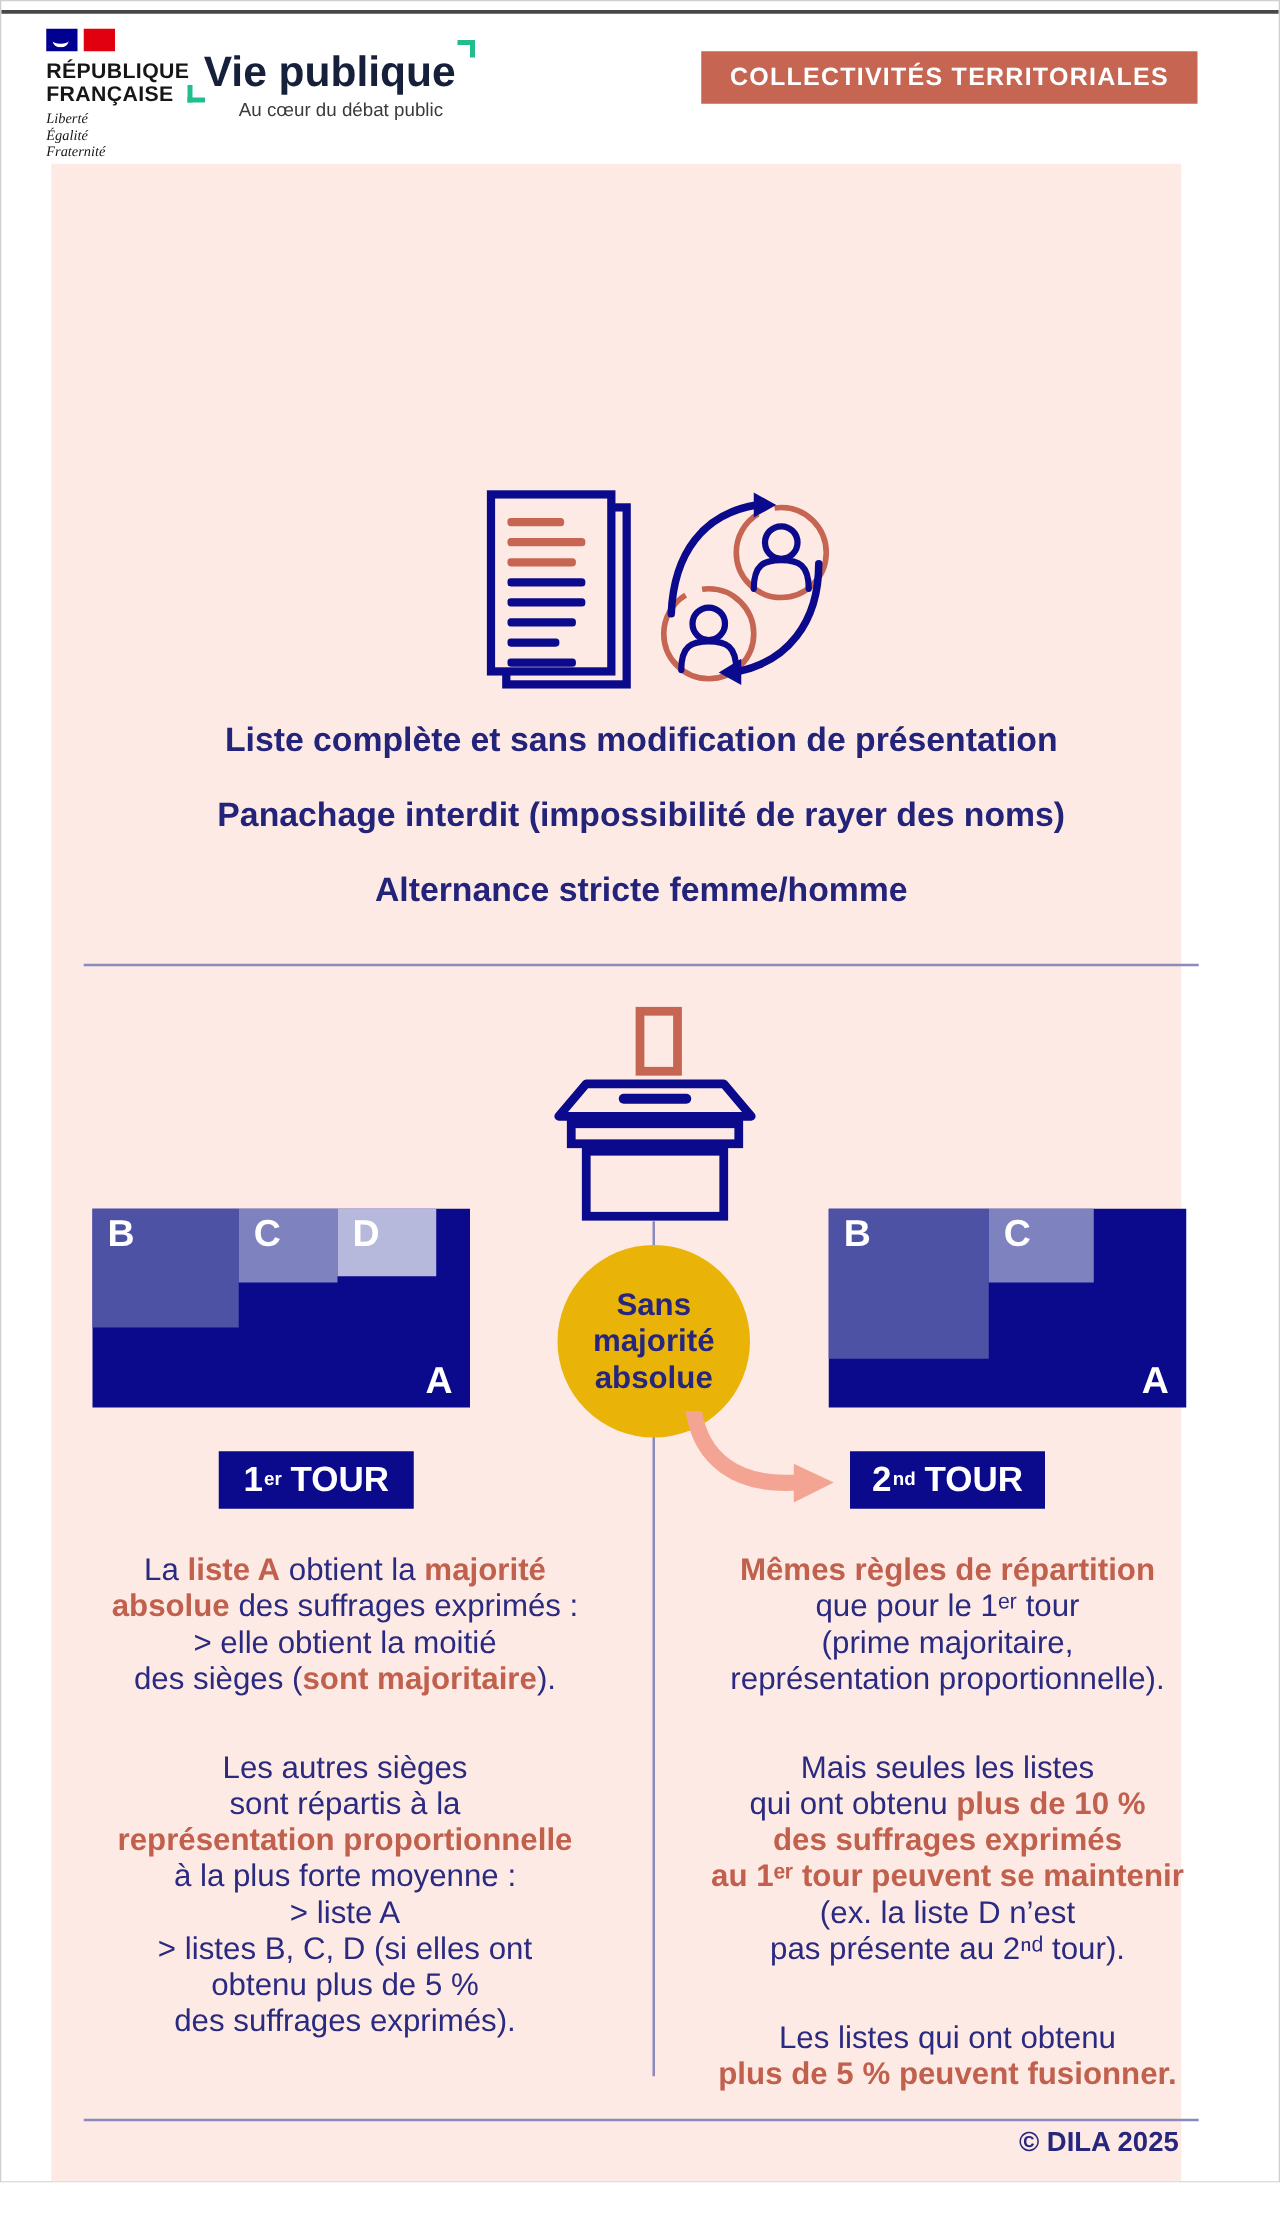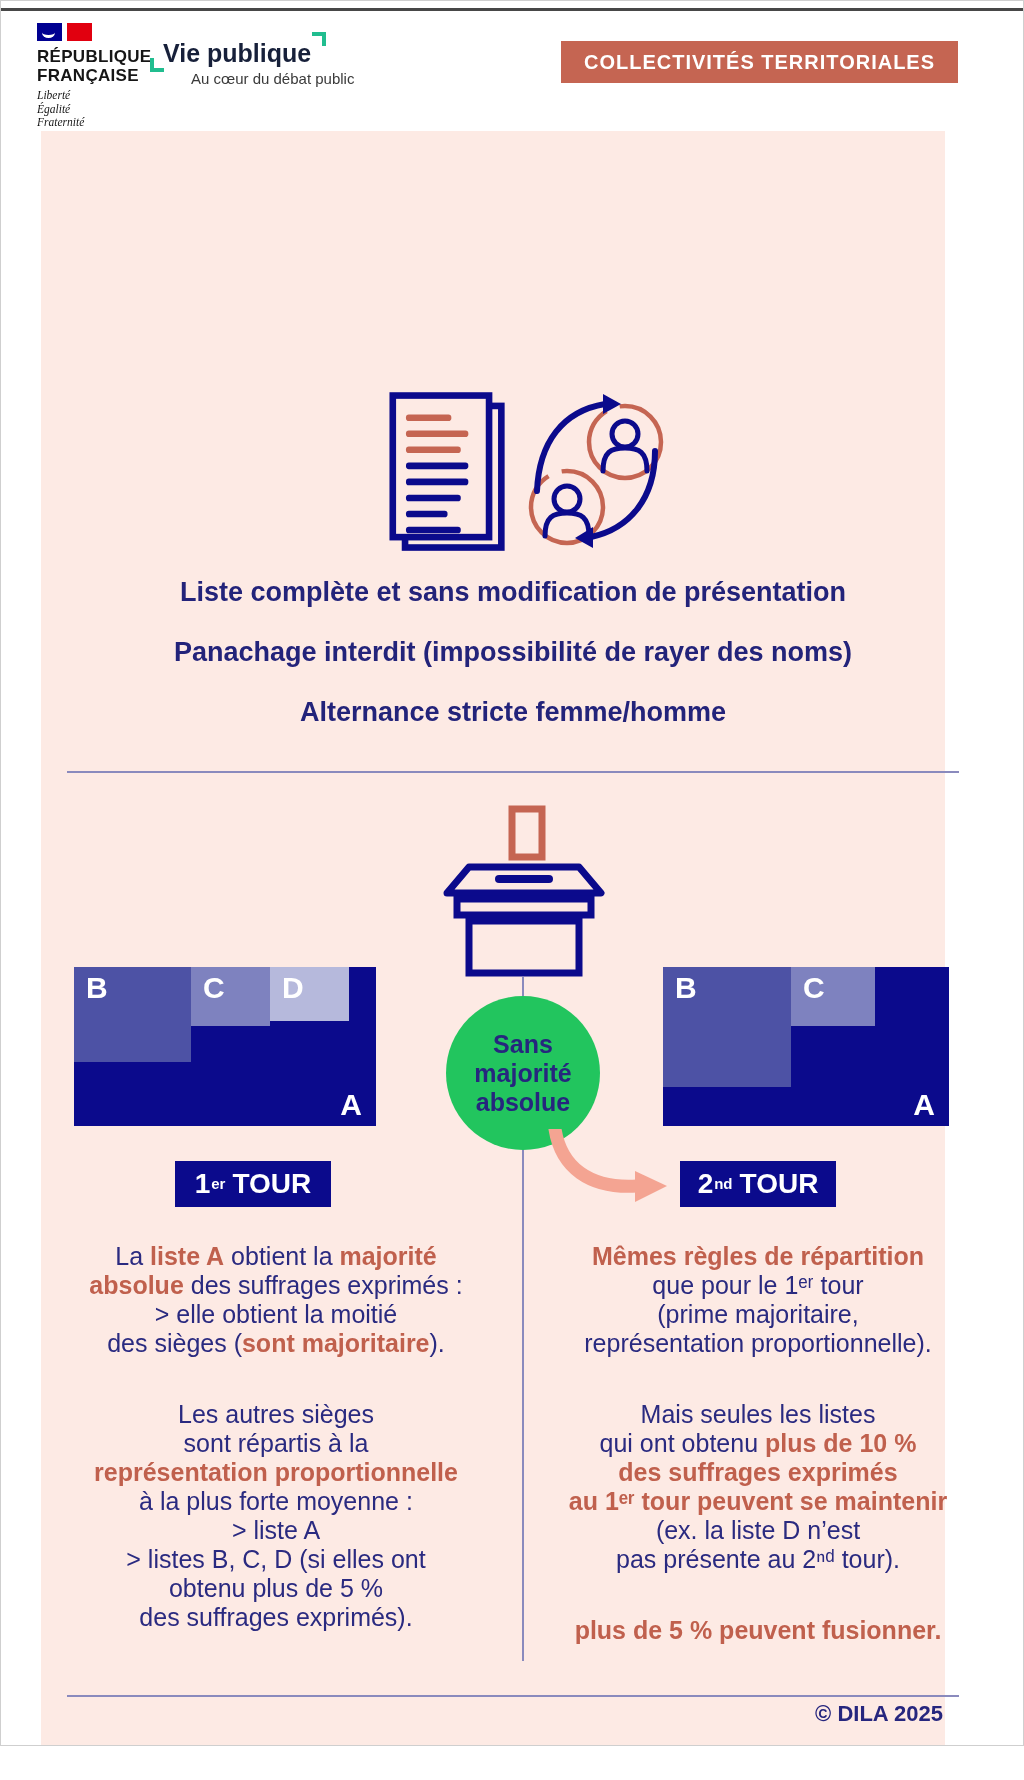--- a/index.html
+++ b/index.html
@@ -11,21 +11,21 @@
   .flag{position:absolute;left:36px;top:22px;display:flex;gap:5px;}
   .flag-blue{width:25px;height:18px;background:#000091;position:relative;}
   .flag-blue::after{content:"";position:absolute;left:5px;top:4px;width:13px;height:8px;
         border-bottom:3px solid #fff;border-radius:50%;}
   .flag-red{width:25px;height:18px;background:#e1000f;}
   .rf-name{position:absolute;left:36px;top:46px;font-weight:bold;font-size:17px;line-height:19px;
         color:#161616;letter-spacing:.3px;white-space:pre-line;}
   .rf-motto{position:absolute;left:36px;top:88px;font-family:"Liberation Serif",serif;font-style:italic;
         font-size:11.5px;line-height:13.5px;color:#161616;white-space:pre-line;}
   .vp{position:absolute;left:162px;top:38px;}
-  .vp-brand{position:relative;font-weight:bold;font-size:25px;color:#17203a;display:inline-block;}
+  .vp-brand{position:relative;font-weight:bold;font-size:34px;color:#17203a;display:inline-block;}
   .vp-br-bl{position:absolute;left:-13px;bottom:-4px;width:10px;height:10px;
         border-left:4px solid #21bd8f;border-bottom:4px solid #21bd8f;}
   .vp-br-tr{position:absolute;right:-15px;top:-7px;width:10px;height:10px;
         border-right:4px solid #21bd8f;border-top:4px solid #21bd8f;}
   .vp-tagline{font-size:15px;color:#3a3a3a;margin-top:2px;padding-left:28px;}
   .cat-badge{position:absolute;left:560px;top:40px;width:397px;height:42px;background:#c56552;
         color:#fff;font-weight:bold;font-size:20px;letter-spacing:1px;
         display:flex;align-items:center;justify-content:center;}
 
   
@@ -41,21 +41,21 @@
         font-size:27px;color:#23237a;}
   #rule1{top:576px;} #rule2{top:636px;} #rule3{top:696px;}
 
   .divider{position:absolute;left:66px;width:892px;height:2px;background:#8a8abd;}
   #div1{top:770px;} #div2{top:1694px;}
   .vline{position:absolute;left:521px;top:976px;width:2px;height:684px;background:#8a8abd;}
 
   .ballot-icon{position:absolute;left:428px;top:804px;}
 
   .no-majority{position:absolute;left:445px;top:995px;width:154px;height:154px;border-radius:50%;
-        background:#22c55e;display:flex;align-items:center;justify-content:center;text-align:center;
+        background:#eab308;display:flex;align-items:center;justify-content:center;text-align:center;
         font-weight:bold;font-size:25px;line-height:29px;color:#26267e;white-space:pre-line;}
   .arrow-svg{position:absolute;left:540px;top:1128px;}
 
   
   .chart{position:absolute;top:966px;height:159px;background:#0b0a8c;}
   #chart1{left:73px;width:302px;} #chart2{left:662px;width:286px;}
   .seg{position:absolute;top:0;}
   #c1b{left:0;width:117px;height:95px;background:#4d52a5;}
   #c1c{left:117px;width:79px;height:59px;background:#7e82bf;}
   #c1d{left:196px;width:79px;height:54px;background:#b6b9dc;}
@@ -218,19 +218,20 @@
     <p><span class="ta">Mêmes règles de répartition</span><span>
 que pour le 1ᵉʳ tour
 (prime majoritaire,
 représentation proportionnelle).</span></p>
     <p><span>Mais seules les listes
 qui ont obtenu </span><span class="ta">plus de 10 %
 des suffrages exprimés
 au 1ᵉʳ tour peuvent se maintenir</span><span>
 (ex. la liste D n’est
 pas présente au 2ⁿᵈ tour).</span></p>
-    <p><span class="ta">plus de 5 % peuvent fusionner.</span></p>
+    <p><span>Les listes qui ont obtenu
+</span><span class="ta">plus de 5 % peuvent fusionner.</span></p>
   </div>
 
   <div class="divider" id="div2"></div>
   <div class="copyright">© DILA 2025</div>
   <div class="bottombar"></div>
 </div>
 
 </body></html>

